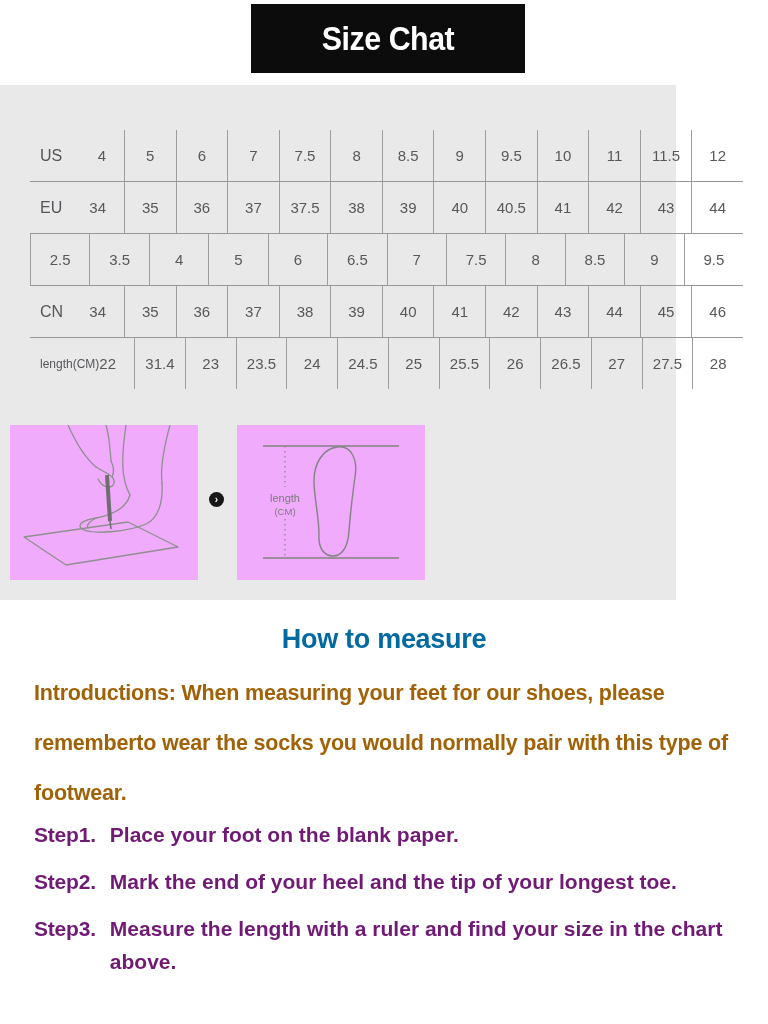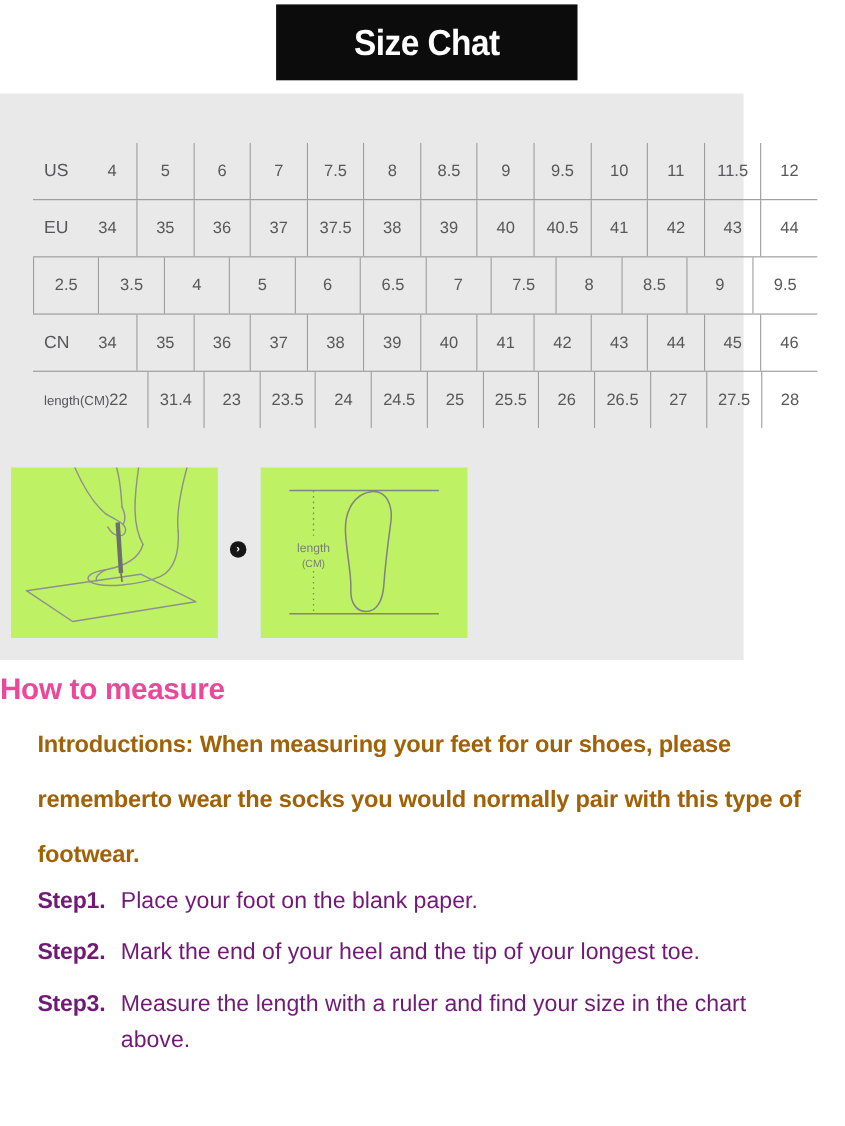--- a/index.html
+++ b/index.html
@@ -40,49 +40,49 @@
   .tcell.first {
     flex:0 0 94px; border-left:none;
     justify-content:space-between; padding:0 18px 0 10px; box-sizing:border-box;
   }
   .tlabel { font-size:16px; color:#55555a; }
   .tlabel.small { font-size:12px; }
   .tval { font-size:15px; color:#58585a; }
 
   
   .panel {
-    position:absolute; top:340px; width:188px; height:155px; background:#bef264;
+    position:absolute; top:340px; width:188px; height:155px; background:#f0abfc;
   }
   .panel-left  { left:10px; }
   .panel-right { left:237px; }
   .arrow-circle {
     position:absolute; top:407px; left:209px; width:15px; height:15px;
     background:#161616; border-radius:50%;
     display:flex; align-items:center; justify-content:center;
   }
   .arrow-circle span {
     color:#ffffff; font-size:10px; line-height:10px; font-weight:bold;
     transform:translateY(-0.5px);
   }
 
   
   .howto { position:absolute; top:610px; left:0; width:768px; }
   .howto h2 {
-    margin:0; text-align:left; font-size:27px; line-height:32px;
-    color:#ec4899; font-weight:bold; letter-spacing:-0.3px;
+    margin:13px; text-align:center; font-size:27px; line-height:32px;
+    color:#0369a1; font-weight:bold; letter-spacing:-0.3px;
   }
   .intro {
     margin:10px 28px 0 34px;
     color:#a16207; font-weight:bold;
     font-size:21.5px; line-height:50px; letter-spacing:-0.2px;
   }
   .steps { margin:0 30px 0 34px; }
   .step { display:flex; line-height:33px; margin-bottom:14px; font-size:21px; color:#701a75; }
   .step-label { font-weight:bold; white-space:nowrap; margin-right:14px; letter-spacing:-0.2px; }
-  .step-text { flex:1; }
+  .step-text { flex:1;font-weight:bold; }
 </style>
 </head>
 <body>
 
 <div class="page">
 
   <div class="banner">
     <span>Size Chat</span>
   </div>
 

